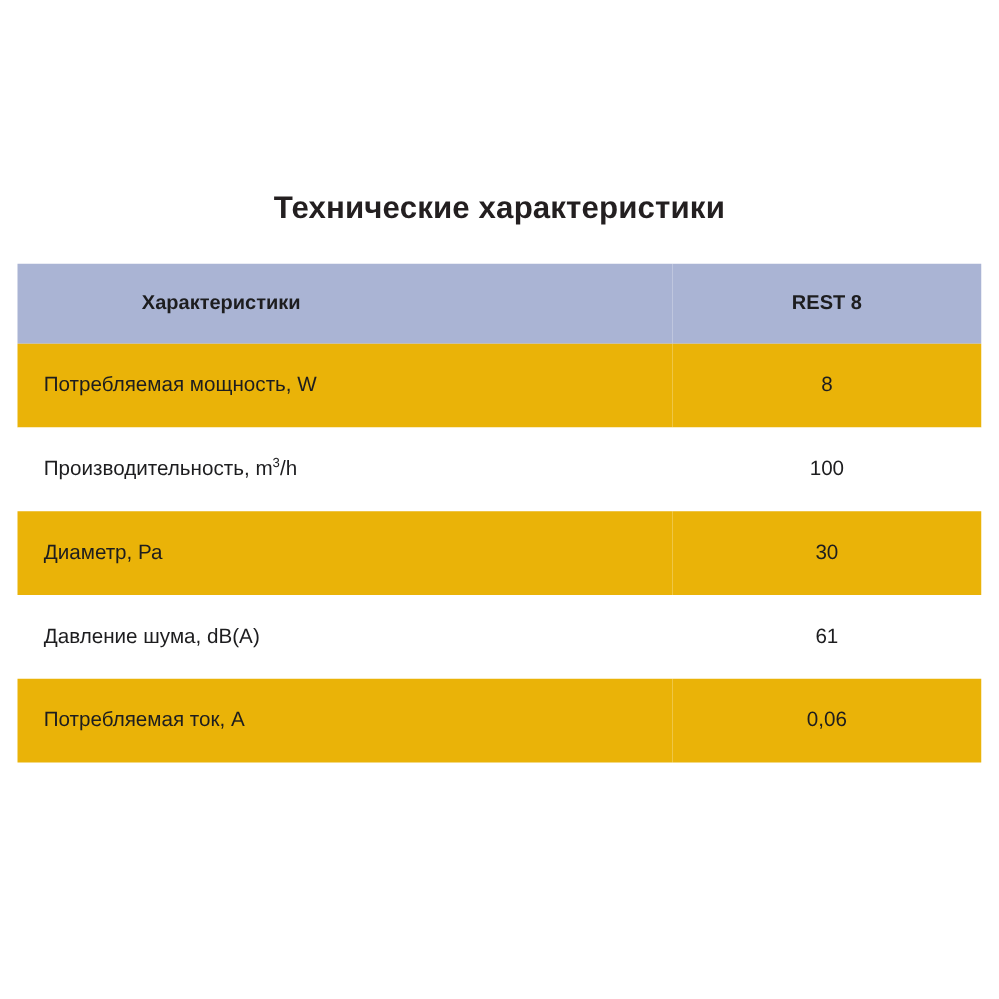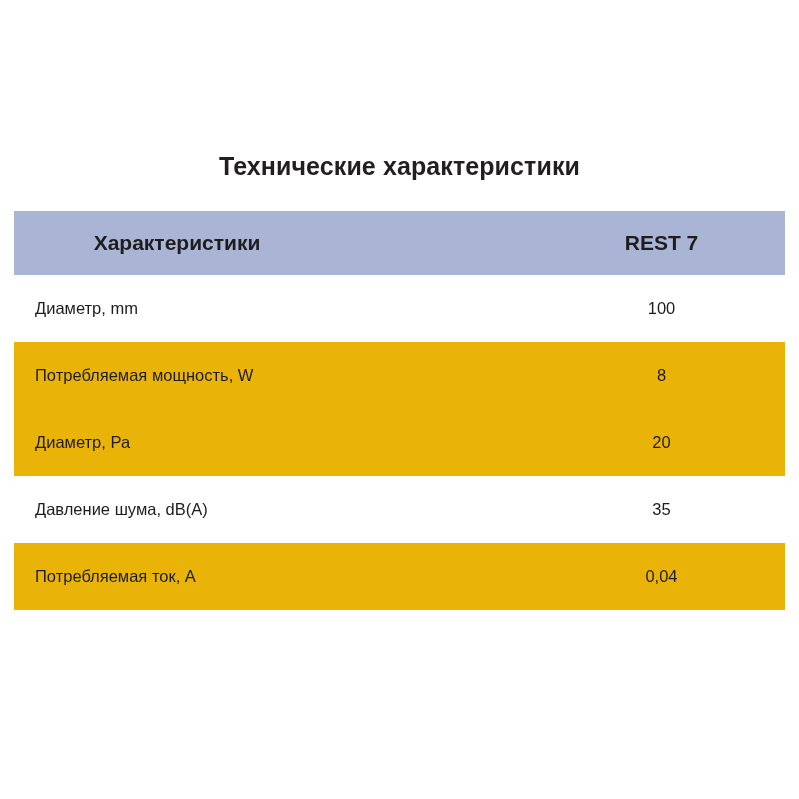--- a/index.html
+++ b/index.html
@@ -38,21 +38,21 @@
     width: 771px;
     border-collapse: collapse;
     table-layout: fixed;
   }
   .spec-table col.c-name { width: 524px; }
   .spec-table col.c-val  { width: 247px; }
 
   .spec-table thead th {
     background: #aab4d4;
     height: 64px;
-    font-size: 21px;
+    font-size: 16px;
     font-weight: bold;
     color: #1d1d1f;
     padding: 0;
     vertical-align: middle;
   }
   .spec-table thead th.head-name {
     text-align: center;
     padding-right: 198px;
   }
   .spec-table thead th.head-val {
@@ -94,40 +94,40 @@
   <div class="title">Технические характеристики</div>
 
   <table class="spec-table">
     <colgroup>
       <col class="c-name">
       <col class="c-val">
     </colgroup>
     <thead>
       <tr>
         <th class="head-name">Характеристики</th>
-        <th class="head-val">REST 7</th>
+        <th class="head-val">REST 8</th>
       </tr>
     </thead>
     <tbody>
-      <tr class="row-even">
-        <td class="cell-name">Диаметр, mm</td>
-        <td class="cell-val">100</td>
-      </tr>
       <tr class="row-odd">
         <td class="cell-name">Потребляемая мощность, W</td>
         <td class="cell-val">8</td>
       </tr>
+      <tr class="row-even">
+        <td class="cell-name"><span>Производительность, m</span><sup>3</sup><span>/h</span></td>
+        <td class="cell-val">100</td>
+      </tr>
       <tr class="row-odd">
         <td class="cell-name">Диаметр, Ра</td>
-        <td class="cell-val">20</td>
+        <td class="cell-val">30</td>
       </tr>
       <tr class="row-even">
         <td class="cell-name">Давление шума, dB(A)</td>
-        <td class="cell-val">35</td>
+        <td class="cell-val">61</td>
       </tr>
       <tr class="row-odd">
         <td class="cell-name">Потребляемая ток, А</td>
-        <td class="cell-val">0,04</td>
+        <td class="cell-val">0,06</td>
       </tr>
     </tbody>
   </table>
 
 </div>
 
 </body></html>

